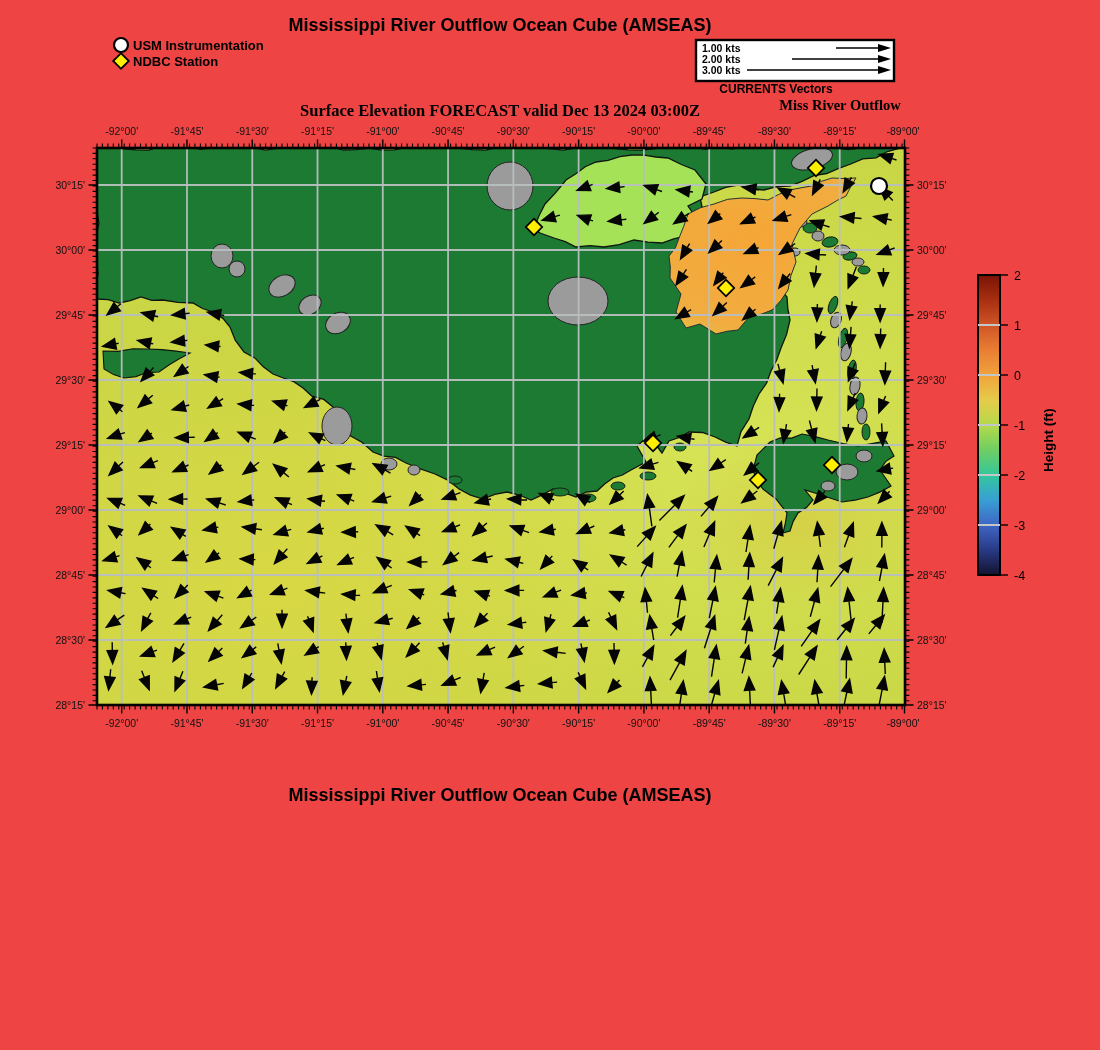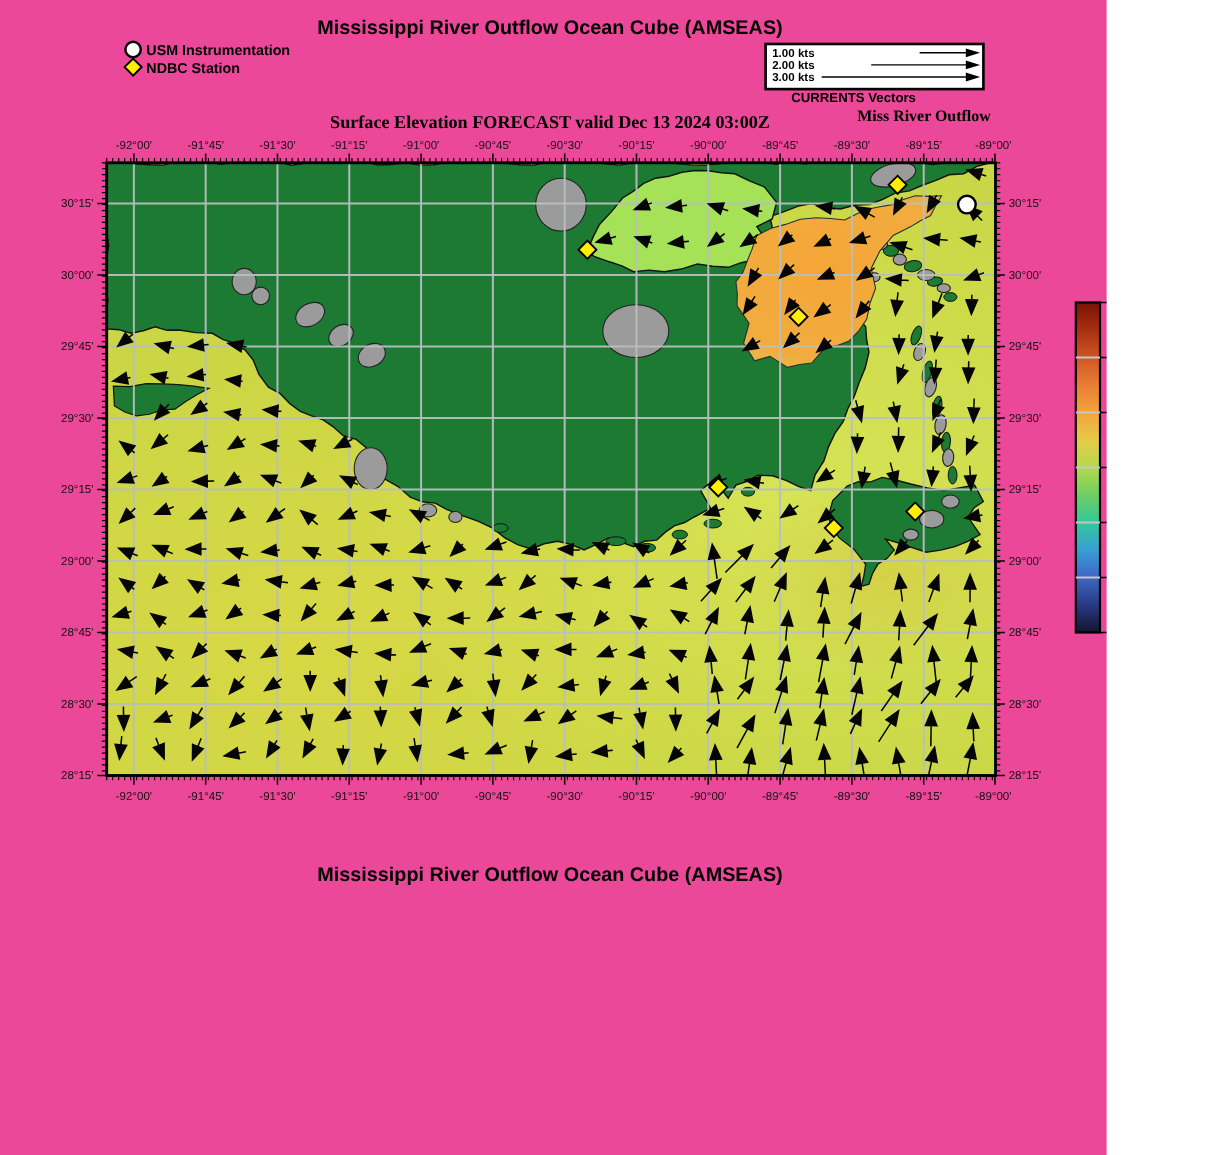--- a/index.html
+++ b/index.html
@@ -1,16 +1,16 @@
 <!DOCTYPE html>
 <html><head>
 <meta charset="utf-8">
 <style>
   html,body{margin:0;padding:0;background:#ffffff;}
-  .page{position:relative;width:1006px;height:1050px;background:#ec4899;overflow:hidden;
+  .page{position:relative;width:1100px;height:1050px;background:#ef4444;overflow:hidden;
         font-family:"Liberation Sans",sans-serif;}
   svg text{user-select:none;}
   .t-sans{font-family:"Liberation Sans",sans-serif;}
   .t-serif{font-family:"Liberation Serif",serif;}
 </style>
 </head>
 <body>
 
 <div class="page">
   <svg id="fig" width="1100" height="1050" viewBox="0 0 1100 1050">

